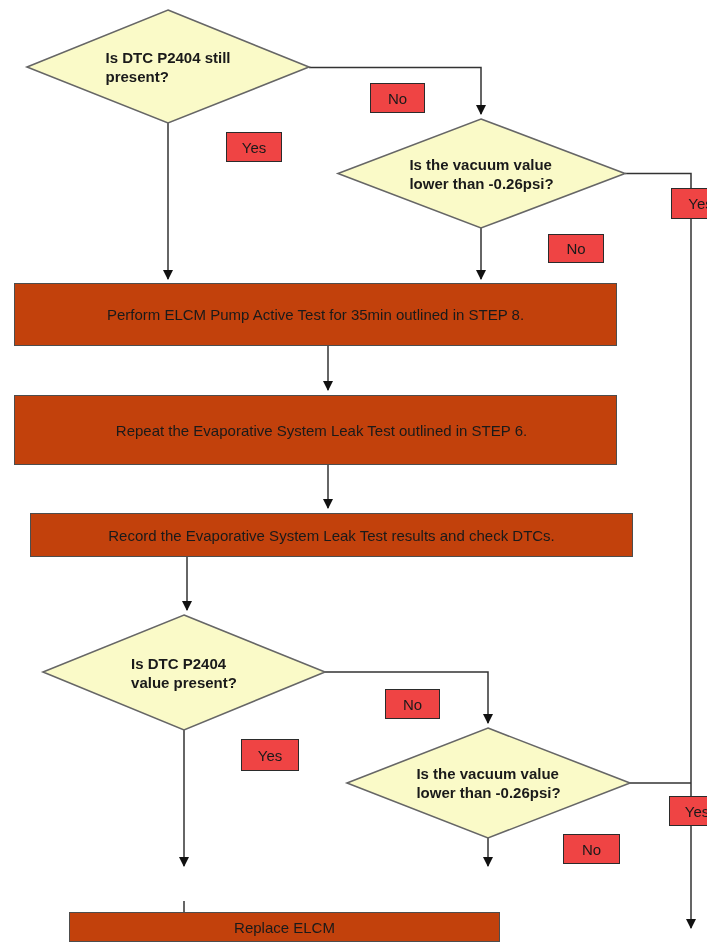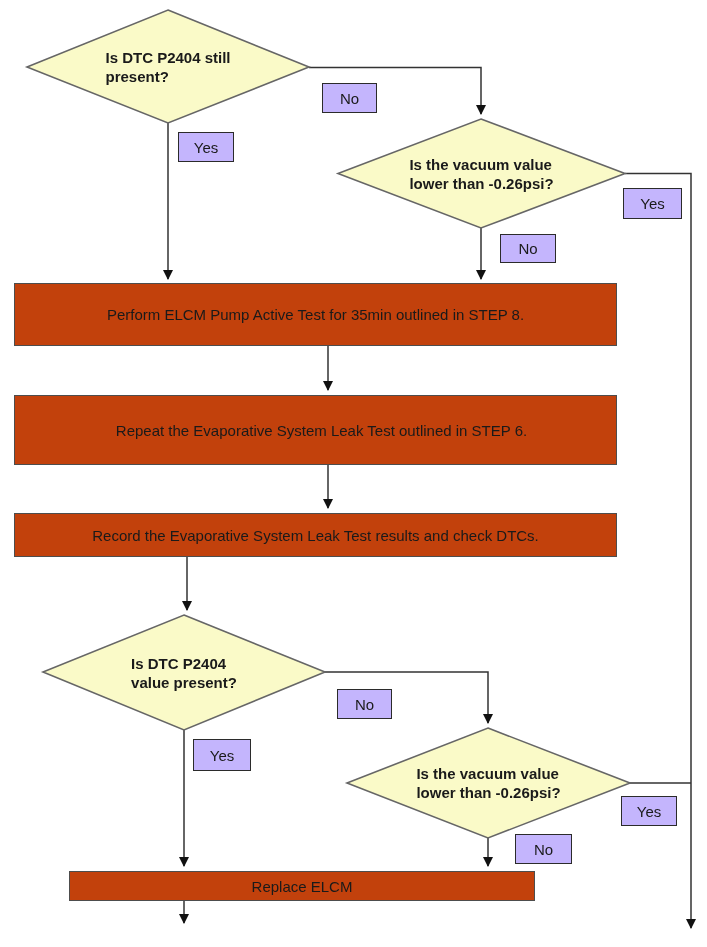--- a/index.html
+++ b/index.html
@@ -15,22 +15,23 @@
   .node { position: absolute; display: flex; align-items: center; justify-content: center; box-sizing: border-box; text-align: left; }
   .process {
     background: #c2410c; border: 1.5px solid #4d4d4d;
     font-size: 15px; line-height: 19px;
   }
   .dtext {
     font-size: 15px; font-weight: bold; line-height: 19px;
     white-space: pre-line; pointer-events: none;
   }
   .blabel {
-    background: #c4b5fd; border: 1.5px solid #2b2b2b;
+    background: #ef4444; border: 1.5px solid #2b2b2b;
     font-size: 15px;
+    margin-left: 48px;
   }
 </style>
 </head>
 <body>
 
 <div id="canvas">
 
   <svg width="707" height="947" viewBox="0 0 707 947">
     <defs>
       <marker id="arrow" viewBox="0 0 10 10" refX="9" refY="5" markerWidth="7" markerHeight="7" orient="auto-start-reverse">
@@ -65,24 +66,24 @@
 value present?</div>
   <div class="node dtext" style="left:347px; top:728px; width:283px; height:110px;">Is the vacuum value
 lower than -0.26psi?</div>
 
   <div class="node process" style="left:14px; top:283px; width:603px; height:63px;">
     <span>Perform ELCM Pump Active Test for 35min outlined in STEP 8.</span>
   </div>
   <div class="node process" style="left:14px; top:395px; width:603px; height:70px;padding-left:12px;">
     <span>Repeat the Evaporative System Leak Test outlined in STEP 6.</span>
   </div>
-  <div class="node process" style="left:14px; top:513px; width:603px; height:44px;">
+  <div class="node process" style="left:30px; top:513px; width:603px; height:44px;">
     <span>Record the Evaporative System Leak Test results and check DTCs.</span>
   </div>
-  <div class="node process" style="left:69px; top:871px; width:466px; height:30px;">
+  <div class="node process" style="left:69px; top:912px; width:431px; height:30px;">
     <span>Replace ELCM</span>
   </div>
 
   <div class="node blabel" style="left:322px; top:83px; width:55px; height:30px;">No</div>
   <div class="node blabel" style="left:178px; top:132px; width:56px; height:30px;">Yes</div>
   <div class="node blabel" style="left:623px; top:188px; width:59px; height:31px;">Yes</div>
   <div class="node blabel" style="left:500px; top:234px; width:56px; height:29px;">No</div>
   <div class="node blabel" style="left:337px; top:689px; width:55px; height:30px;">No</div>
   <div class="node blabel" style="left:193px; top:739px; width:58px; height:32px;">Yes</div>
   <div class="node blabel" style="left:621px; top:796px; width:56px; height:30px;">Yes</div>

